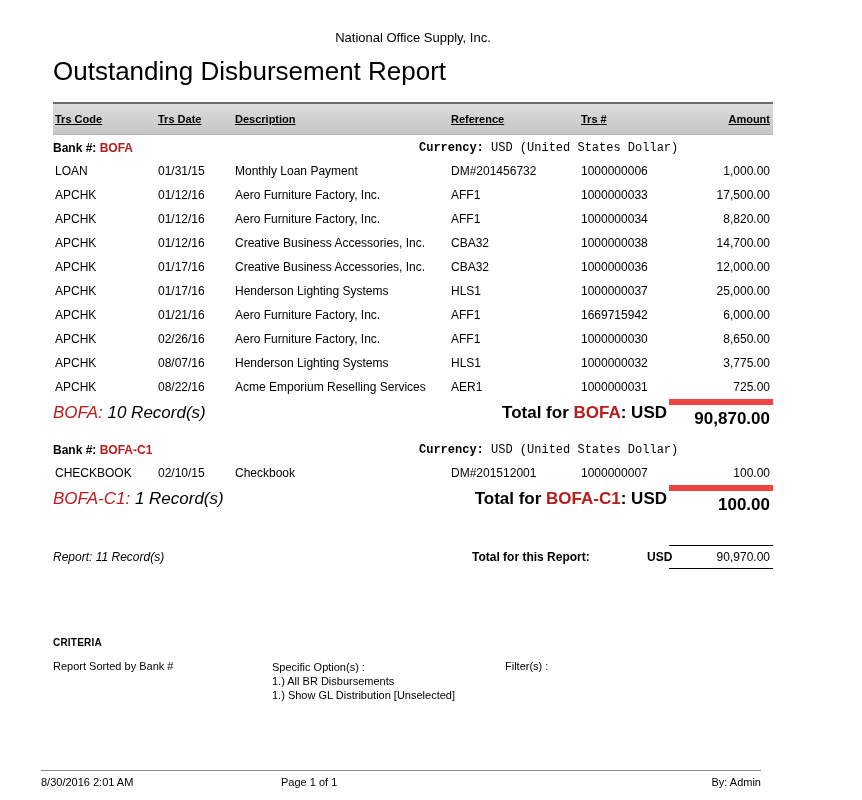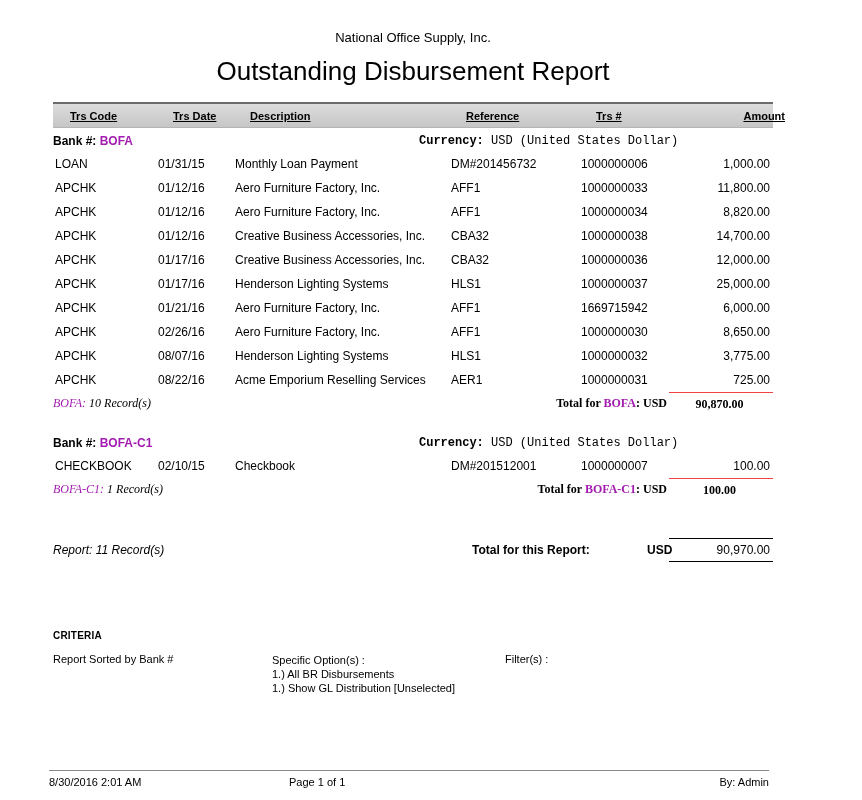--- a/index.html
+++ b/index.html
@@ -7,68 +7,68 @@
   .page {
     width: 862px; height: 800px; position: relative; overflow: hidden;
     background: #ffffff; color: #000;
     font-family: "Liberation Sans", "DejaVu Sans", sans-serif;
     padding: 28px 106px 0 36px;
     margin-left: 17px;
   }
   .content { width: 720px; }
 
   .company { text-align: center; font-size: 13px; line-height: 20px; }
-  .title { text-align: center; font-size: 26px; line-height: 34px; margin: 6px 0 14px 0; font-weight: 400; }
+  .title { font-size: 26px; line-height: 34px; margin: 6px 0 14px 0; font-weight: 400; }
 
   .grid6 { display: grid; grid-template-columns: 103px 77px 216px 130px 90px 104px; }
 
   .thead {
     background: linear-gradient(#dcdcdc, #c6c6c6);
     border-top: 2px solid #6b6b6b;
     border-bottom: 1px solid #b5b5b5;
-    height: 26px; align-items: center;
-    font-size: 11px; font-weight: bold; padding-left: 15px;
+    height: 33px; align-items: center;
+    font-size: 11px; font-weight: bold;
   }
   .thead span { text-decoration: underline; padding-left: 2px; white-space: nowrap; }
   .thead .amt-h { text-align: right; padding-right: 3px; padding-left: 0; }
 
   .bank-row { position: relative; height: 22px; line-height: 22px; font-size: 12px; margin-top: 2px; white-space: nowrap; }
   .bank-row .currency { position: absolute; left: 366px; top: 0; font-family: Liberation Mono, monospace; }
   .b { font-weight: bold; }
-  .blue { color: #a21caf; }
+  .blue { color: #b91c1c; }
 
   .trow { height: 24px; align-items: center; font-size: 12px; }
   .cell { padding-left: 2px; white-space: nowrap; overflow: hidden; }
   .cell.amt { text-align: right; padding-right: 3px; padding-left: 0; }
 
-  .subtotal-row { display: flex; align-items: flex-start; font-size: 12px; height: 24px; font-family: Liberation Serif, serif; }
+  .subtotal-row { display: flex; align-items: flex-start; font-size: 17px; height: 24px; }
   .subtotal-row .records { font-style: italic; padding-top: 4px; white-space: nowrap; }
   .subtotal-right { margin-left: auto; display: flex; align-items: flex-start; }
   .subtotal-right .tlabel { font-weight: bold; padding-top: 4px; margin-right: 2px; white-space: nowrap; }
-  .amt-box { width: 104px; text-align: center; border-top: 1px solid #ef4444; padding: 4px 3px 0 0; font-weight: bold; }
+  .amt-box { width: 104px; text-align: right; border-top: 6px solid #ef4444; padding: 4px 3px 0 0; font-weight: bold; }
 
   .group + .group { margin-top: 16px; }
 
   .grand-row { position: relative; margin-top: 36px; height: 26px; font-size: 12px; }
   .grand-row .records { position: absolute; left: 0; top: 5px; font-style: italic; white-space: nowrap; }
   .grand-row .glabel { position: absolute; left: 419px; top: 5px; font-weight: bold; white-space: nowrap; }
   .grand-row .gusd { position: absolute; left: 594px; top: 5px; font-weight: bold; }
   .grand-row .gamt {
     position: absolute; right: 0; top: 0; width: 104px; text-align: right; font-weight: normal;
     border-top: 1px solid #000; border-bottom: 1px solid #000; padding: 4px 3px 4px 0;
   }
 
   .criteria-heading { margin-top: 66px; font-size: 10px; font-weight: bold; letter-spacing: 0.2px; }
   .criteria-row { position: relative; margin-top: 12px; font-size: 11px; min-height: 46px; }
   .criteria-row .options { position: absolute; left: 219px; top: 0; }
   .criteria-row .options div { line-height: 14px; white-space: nowrap; }
   .criteria-row .filters { position: absolute; left: 452px; top: 0; }
 
   .page-footer {
-    position: absolute; left: 32px; bottom: 12px; width: 720px;
+    position: absolute; left: 24px; bottom: 12px; width: 720px;
     border-top: 1px solid #8a8a8a; padding-top: 5px;
     display: flex; font-size: 11px;
   }
   .page-footer .f-left { flex: 1; text-align: left; }
   .page-footer .f-center { flex: 1; text-align: left; }
   .page-footer .f-right { flex: 1; text-align: right; }
 </style>
 </head>
 <body>
 
@@ -104,21 +104,21 @@
         <span class="cell">DM#201456732</span>
         <span class="cell">1000000006</span>
         <span class="cell amt">1,000.00</span>
       </div>
       <div class="trow grid6">
         <span class="cell">APCHK</span>
         <span class="cell">01/12/16</span>
         <span class="cell">Aero Furniture Factory, Inc.</span>
         <span class="cell">AFF1</span>
         <span class="cell">1000000033</span>
-        <span class="cell amt">11,800.00</span>
+        <span class="cell amt">17,500.00</span>
       </div>
       <div class="trow grid6">
         <span class="cell">APCHK</span>
         <span class="cell">01/12/16</span>
         <span class="cell">Aero Furniture Factory, Inc.</span>
         <span class="cell">AFF1</span>
         <span class="cell">1000000034</span>
         <span class="cell amt">8,820.00</span>
       </div>
       <div class="trow grid6">

